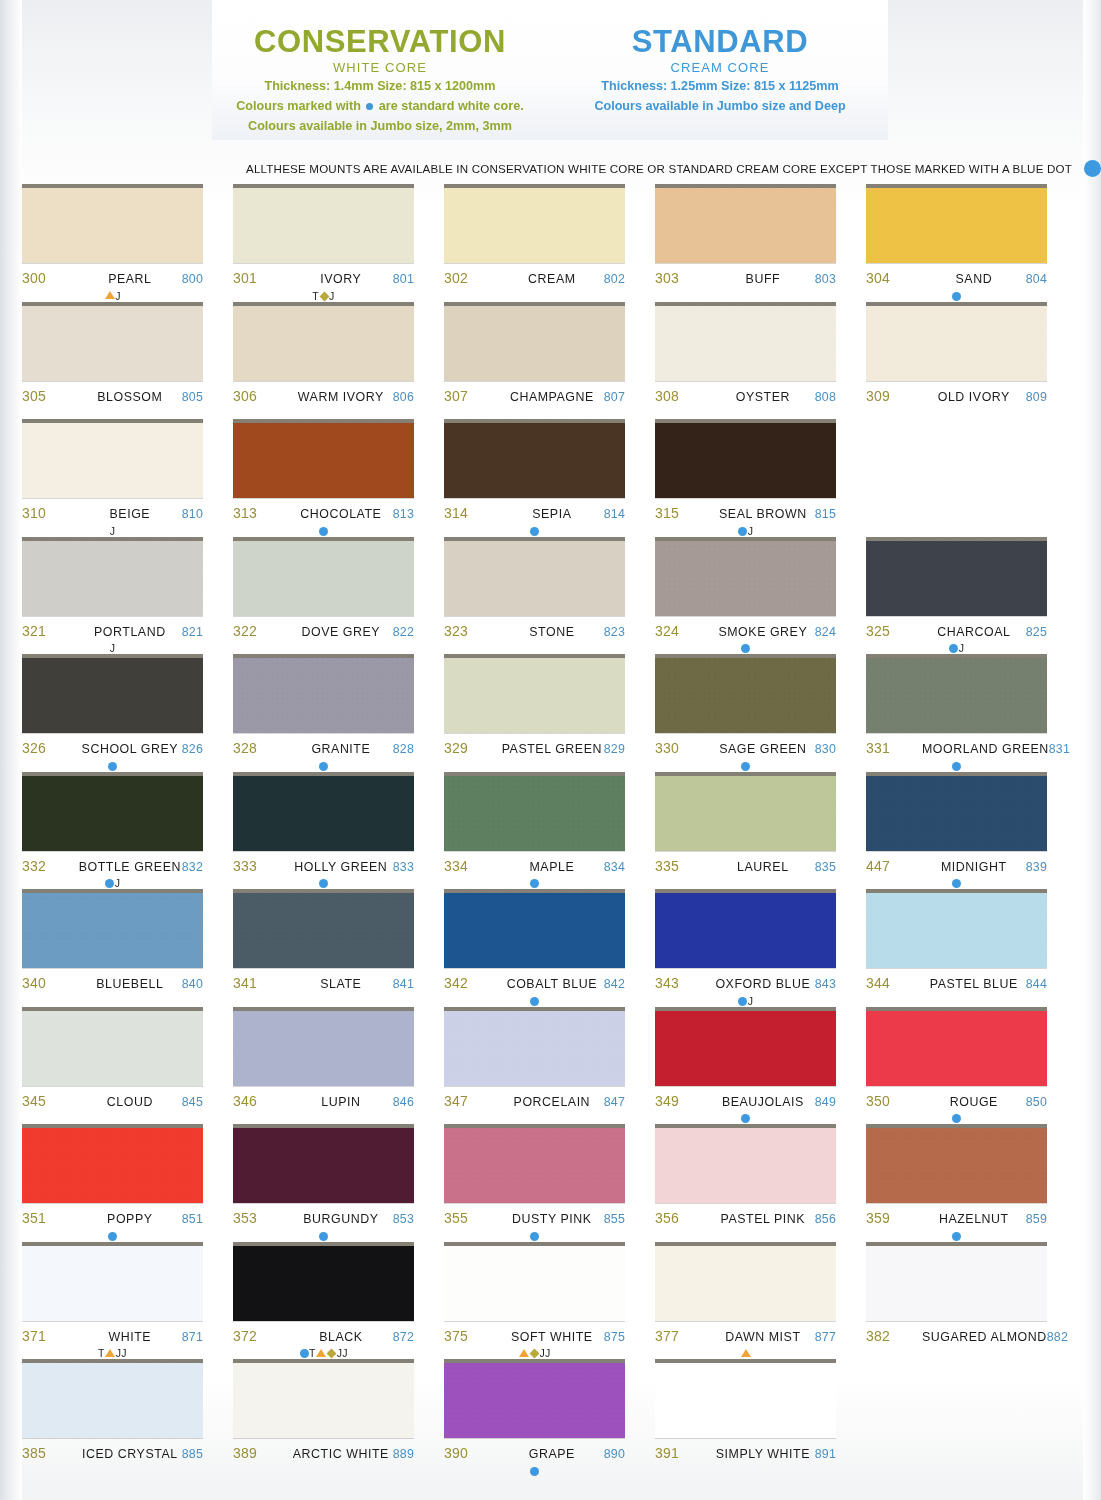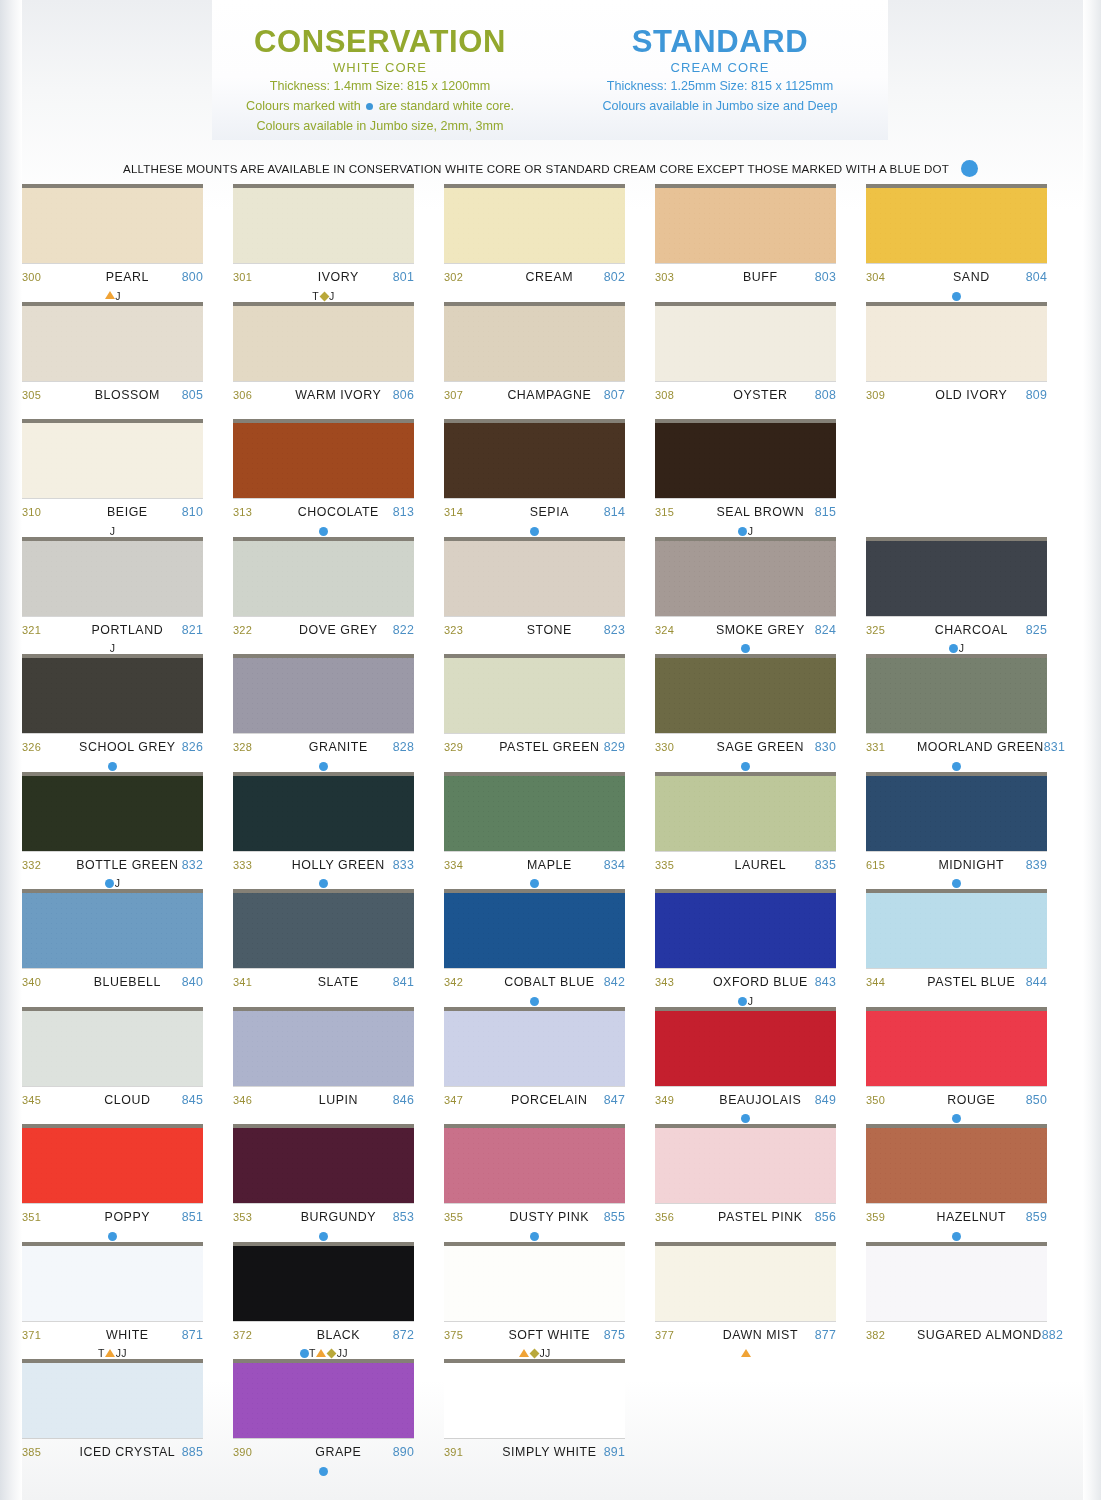--- a/index.html
+++ b/index.html
@@ -39,33 +39,33 @@
     font-size:31px;letter-spacing:.6px;line-height:1;font-weight:700;
   }
   .hdr-title.conservation{color:#93a82e;}
   .hdr-title.standard{color:#3e97d8;}
   .hdr-sub{
     font-size:13px;letter-spacing:1.1px;margin-top:4px;line-height:1.1;
   }
   .hdr-sub.conservation{color:#93a82e;}
   .hdr-sub.standard{color:#3e97d8;}
   .hdr-line{
-    font-size:12.6px;line-height:1.32;margin-top:3px;
+    font-size:12.6px;line-height:1.32;margin-top:3px;font-weight:bold;
   }
   .hdr-line.conservation{color:#93a82e;}
   .hdr-line.standard{color:#3e97d8;}
   .inline-dot{
     display:inline-block;width:7px;height:7px;border-radius:50%;
     background:#3e97d8;vertical-align:middle;margin:0 2px;
   }
 
   
   .notice{
     position:absolute;left:0;top:152px;width:1101px;height:32px;
-    display:flex;align-items:center;justify-content:center;z-index:4;
+    display:flex;align-items:center;justify-content:flex-end;z-index:4;
   }
   .notice-text{
     font-size:11.6px;color:#1a1a1a;letter-spacing:.18px;white-space:nowrap;
     font-family:"Liberation Sans", sans-serif;
   }
   .notice-dot{
     width:17px;height:17px;border-radius:50%;background:#3e9ae0;
     margin-left:12px;display:inline-block;
   }
 
@@ -105,21 +105,21 @@
     background-size:4px 4px, 5px 5px;
     background-position:0 0, 2px 3px;
     mix-blend-mode:overlay;
     pointer-events:none;
   }
   .labels{
     display:flex;align-items:baseline;justify-content:space-between;
     padding-top:7px;
     height:20px;
   }
-  .code-left{font-size:11px;color:#9a8f36;letter-spacing:.2px;}
+  .code-left{font-size:14px;color:#9a8f36;letter-spacing:.2px;}
   .code-right{font-size:12.4px;color:#4b8fc4;letter-spacing:.2px;}
   .cname{
     flex:1;text-align:center;font-size:12.4px;color:#1c1c1c;
     letter-spacing:.55px;white-space:nowrap;margin-left:32px;
   }
   .markers{
     text-align:center;height:13px;line-height:13px;margin-top:-1px;
     font-size:10.5px;color:#1c1c1c;letter-spacing:.4px;
   }
   .mk{display:inline-block;vertical-align:middle;}
@@ -515,21 +515,21 @@
             <span class="code-right">835</span>
           </div>
           <div class="markers"></div>
         </div>
         <div class="cell">
           <div class="swatch" style="background: rgb(44, 76, 110);">
             <div class="edge"></div>
             <div class="grain"></div>
           </div>
           <div class="labels">
-            <span class="code-left">615</span>
+            <span class="code-left">447</span>
             <span class="cname">MIDNIGHT</span>
             <span class="code-right">839</span>
           </div>
           <div class="markers"><span class="mk dot"></span></div>
         </div>
       </div>
       <div class="row">
         <div class="cell">
           <div class="swatch" style="background: rgb(109, 156, 194);">
             <div class="edge"></div>
@@ -784,20 +784,32 @@
             <div class="grain"></div>
           </div>
           <div class="labels">
             <span class="code-left">385</span>
             <span class="cname">ICED CRYSTAL</span>
             <span class="code-right">885</span>
           </div>
           <div class="markers"></div>
         </div>
         <div class="cell">
+          <div class="swatch" style="background: rgb(244, 243, 238);">
+            <div class="edge"></div>
+            <div class="grain"></div>
+          </div>
+          <div class="labels">
+            <span class="code-left">389</span>
+            <span class="cname">ARCTIC WHITE</span>
+            <span class="code-right">889</span>
+          </div>
+          <div class="markers"></div>
+        </div>
+        <div class="cell">
           <div class="swatch" style="background: rgb(156, 81, 189);">
             <div class="edge"></div>
             <div class="grain"></div>
           </div>
           <div class="labels">
             <span class="code-left">390</span>
             <span class="cname">GRAPE</span>
             <span class="code-right">890</span>
           </div>
           <div class="markers"><span class="mk dot"></span></div>

